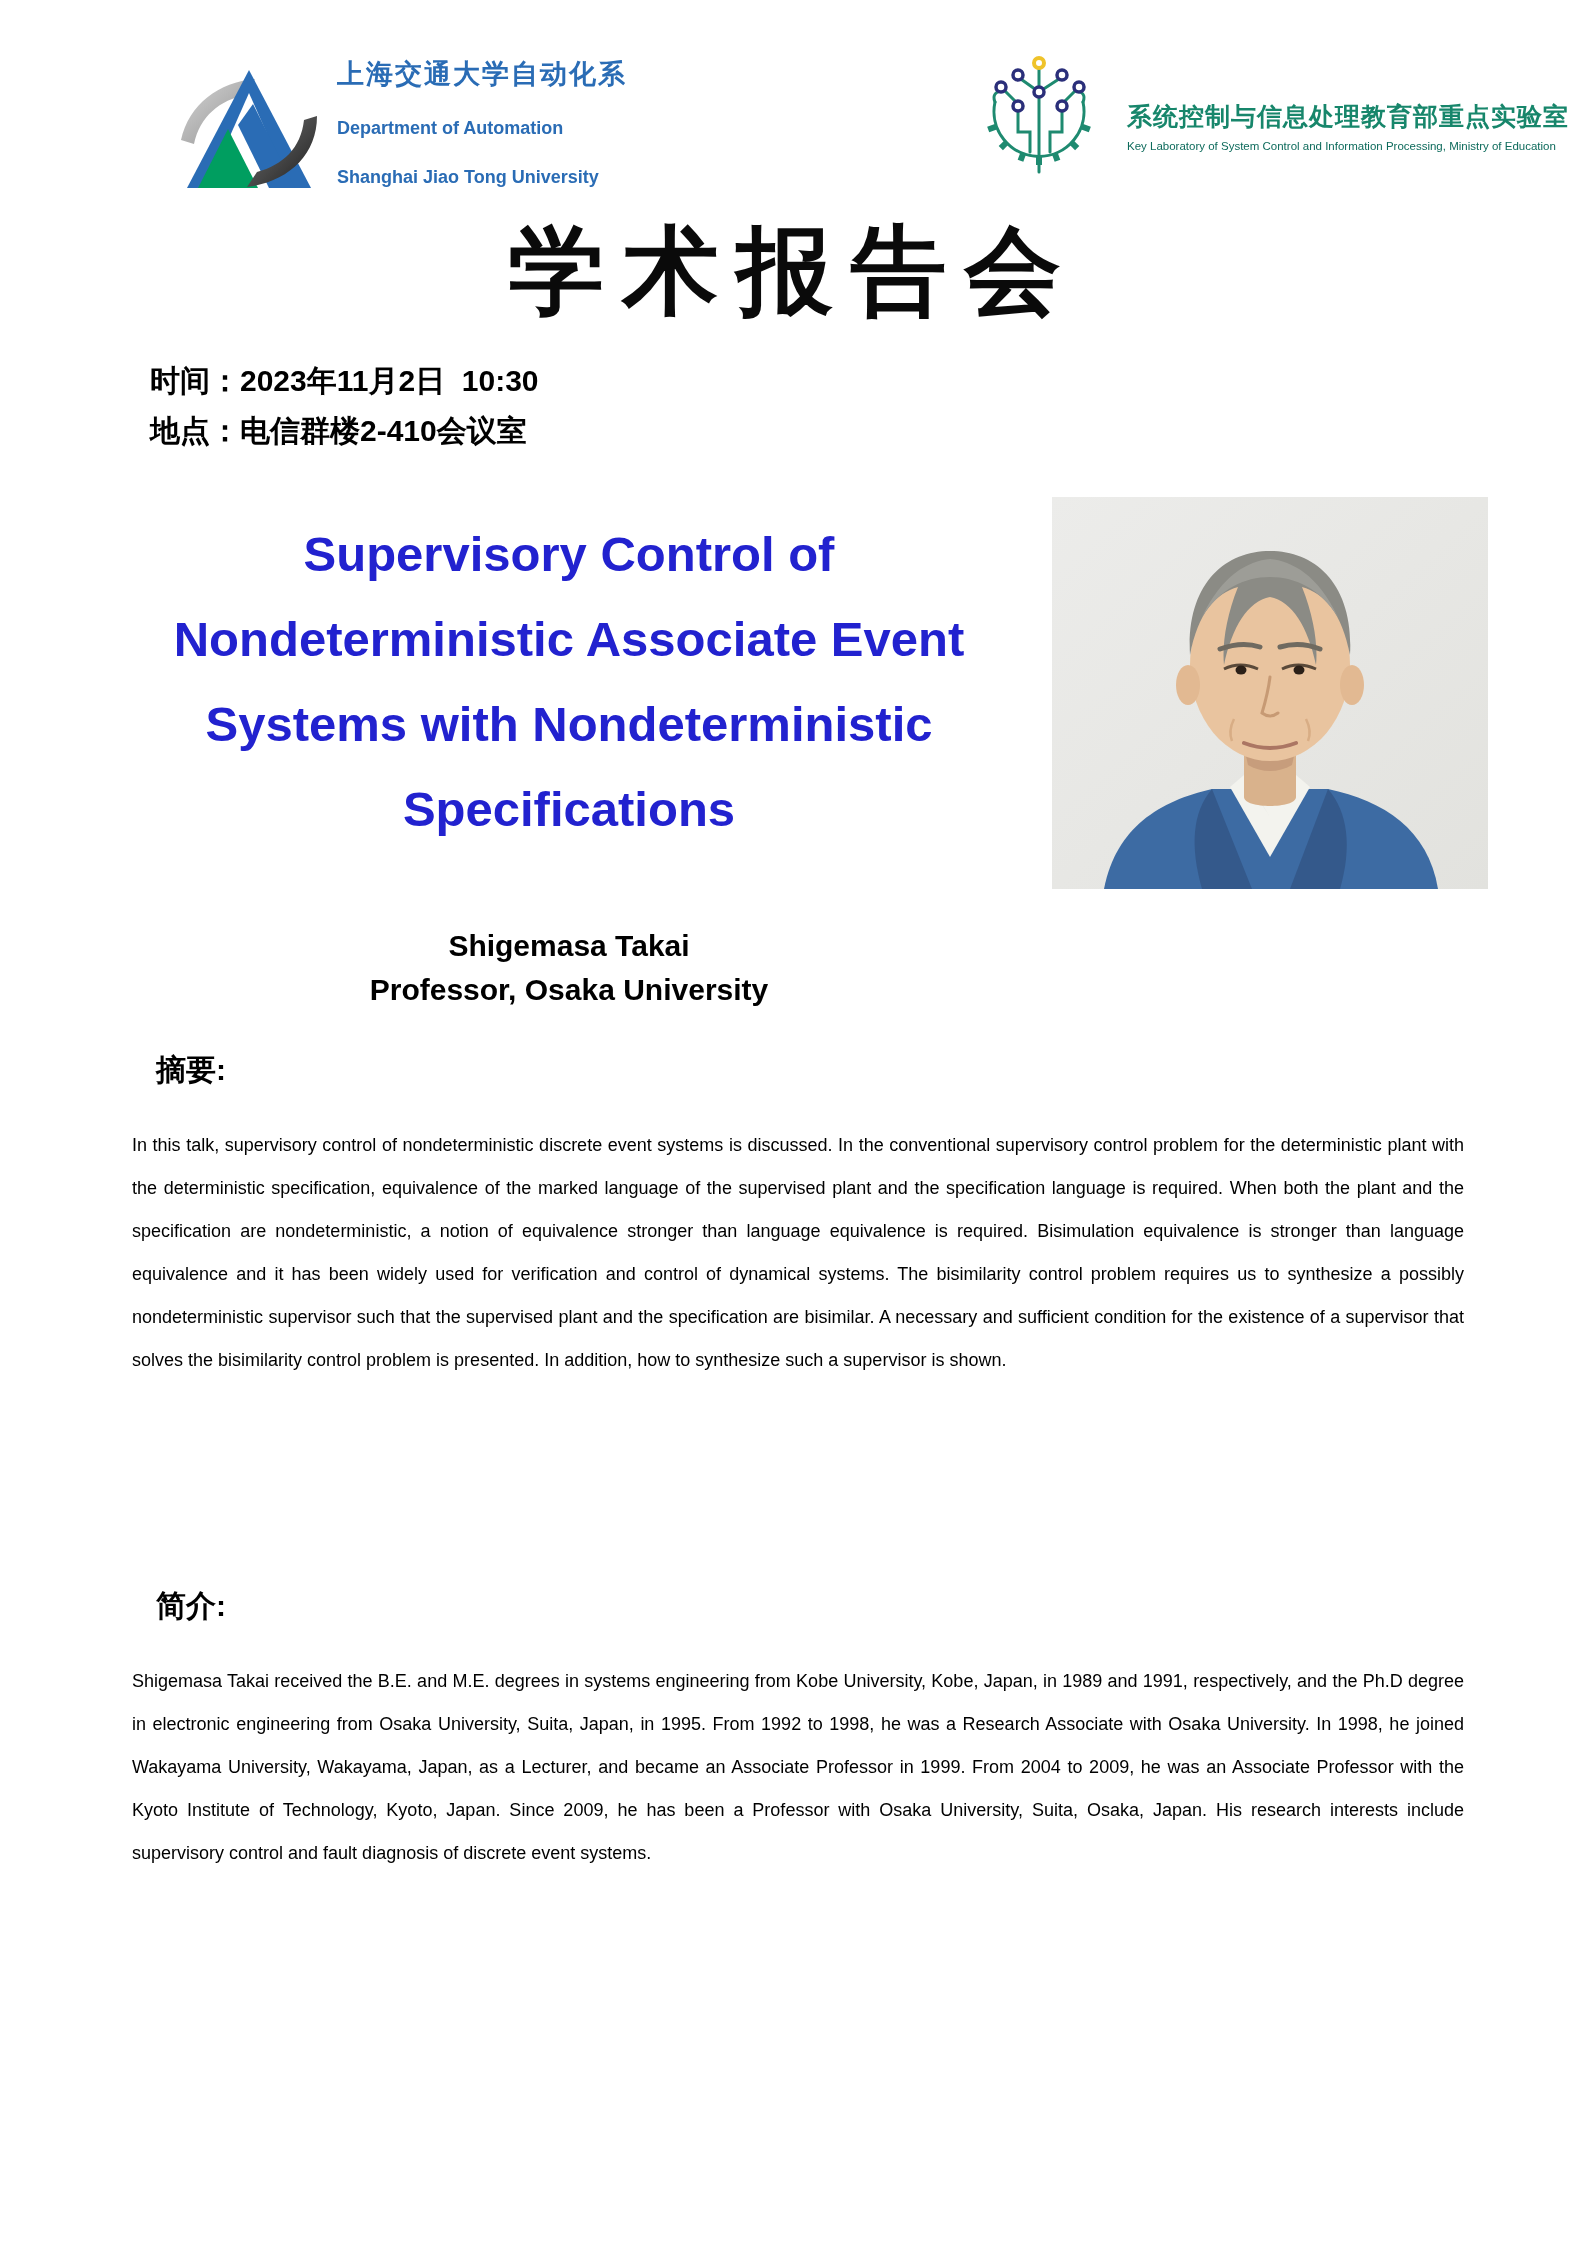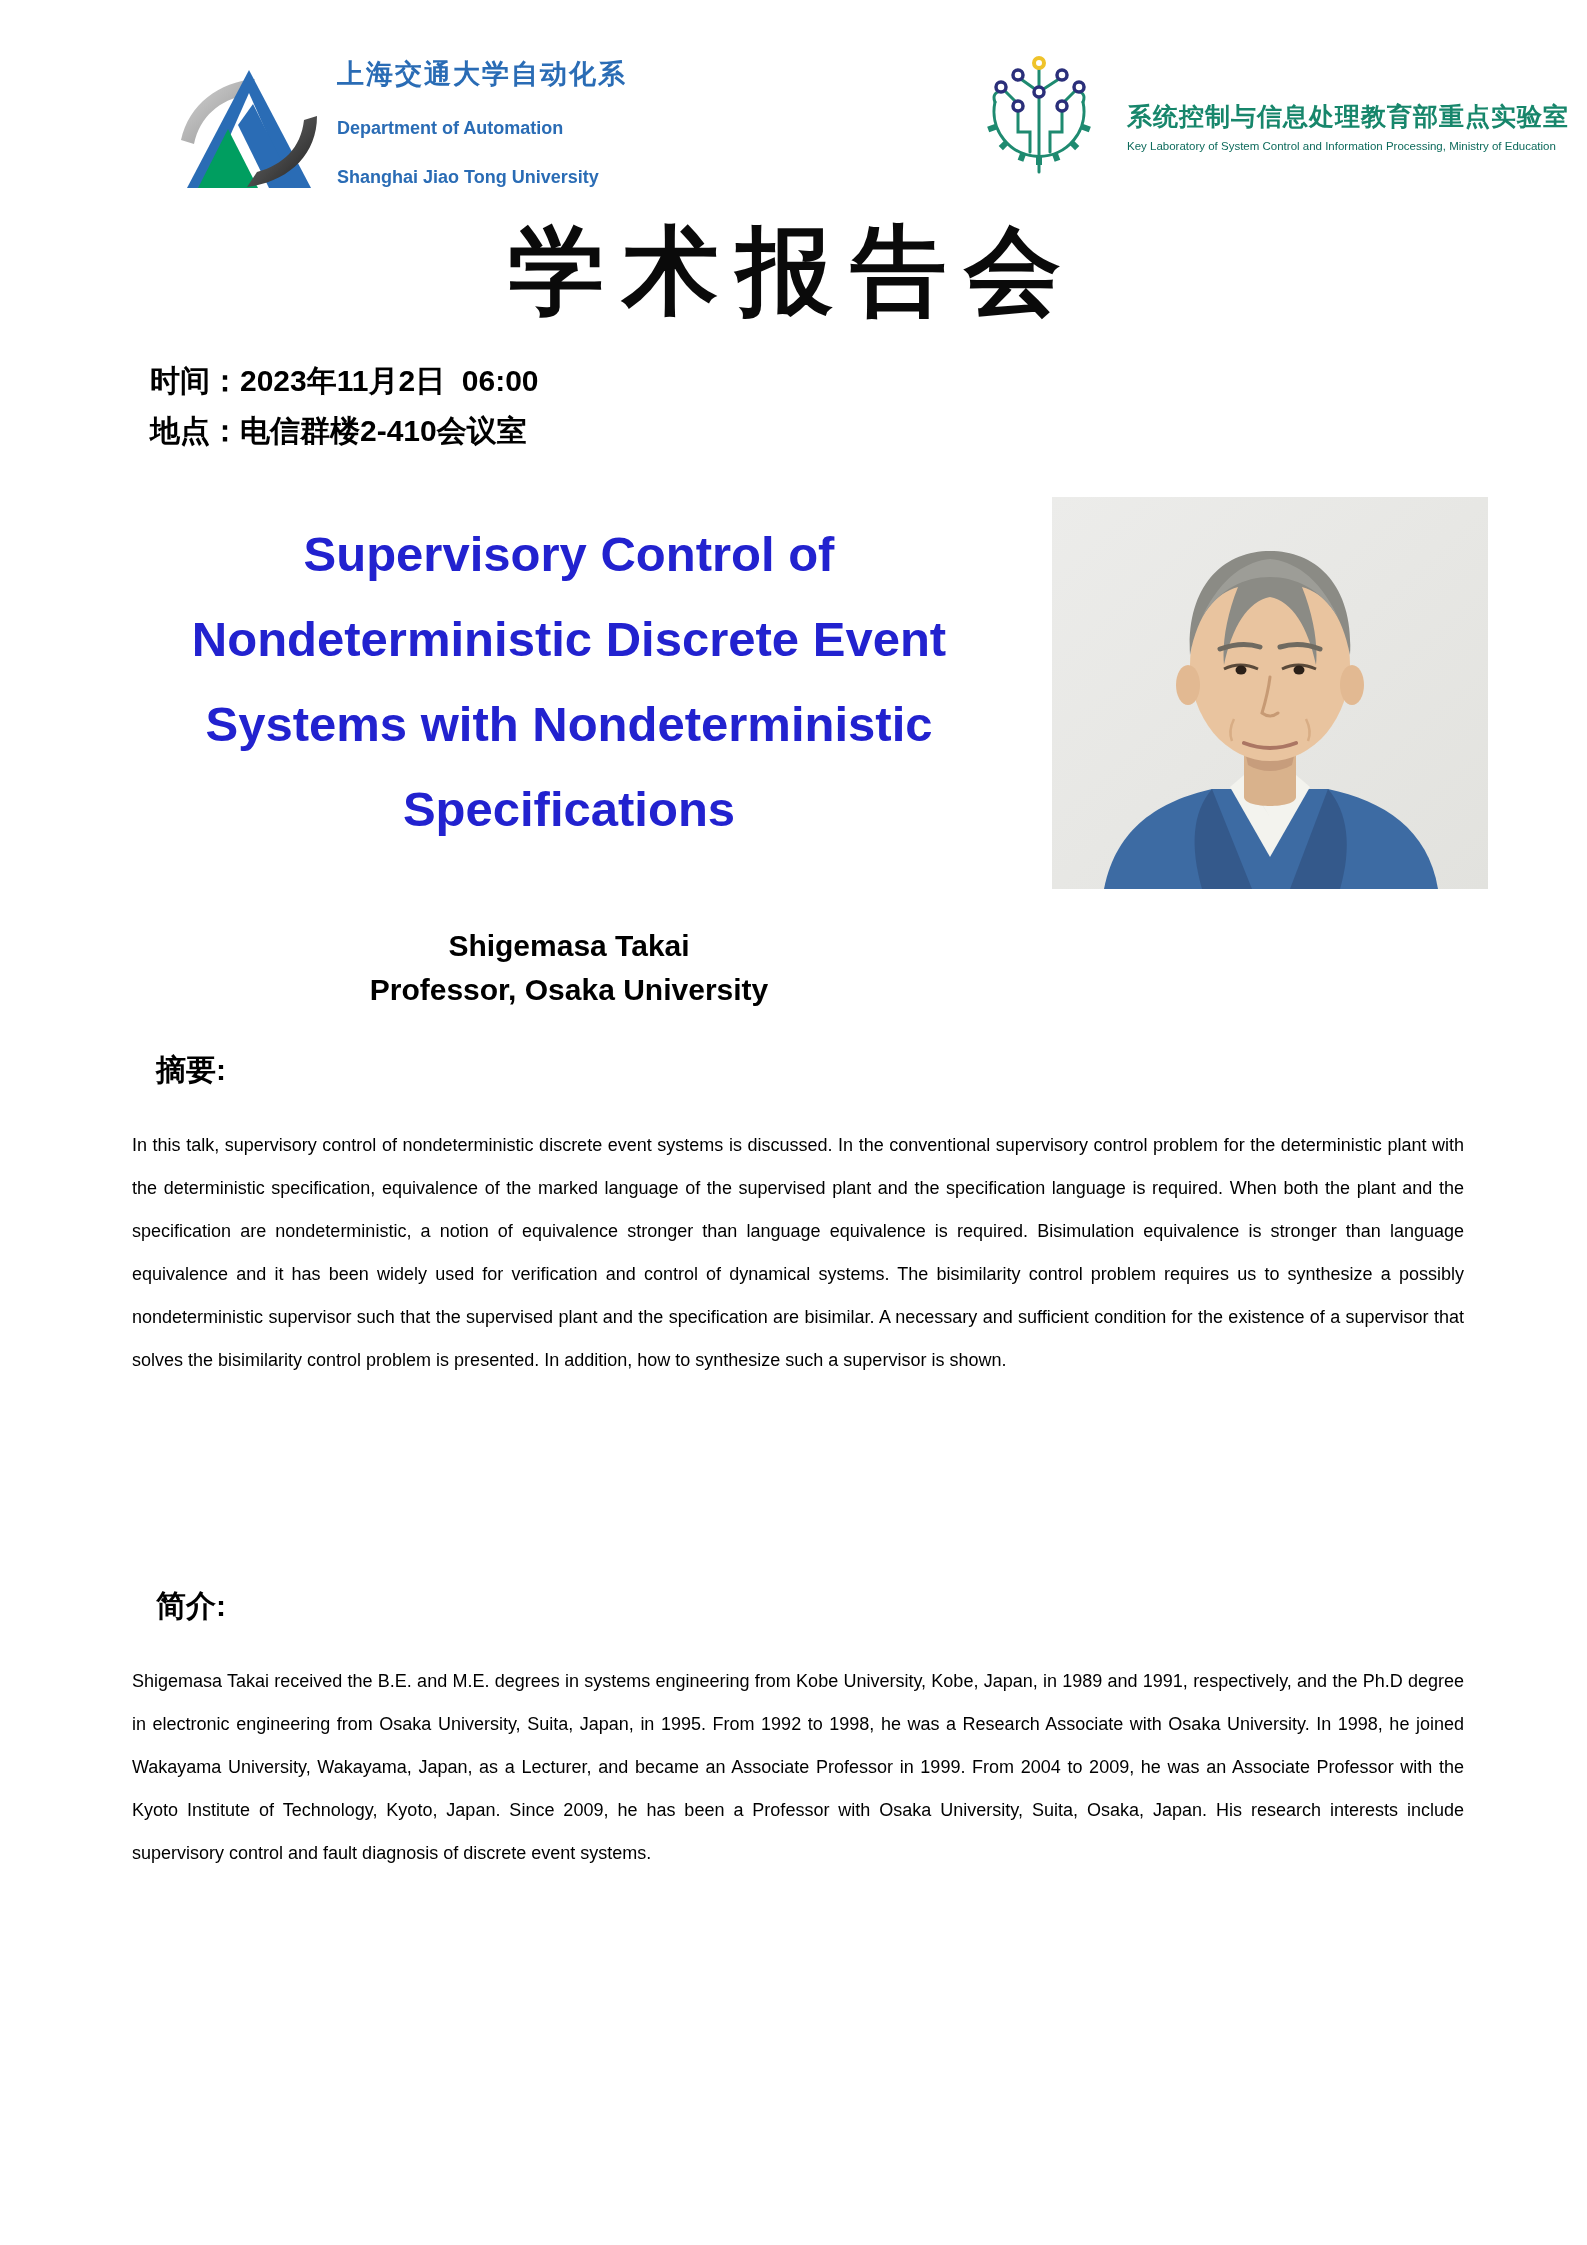--- a/index.html
+++ b/index.html
@@ -114,27 +114,27 @@
     </svg>
     <div class="logo-right-text">
       <div class="lrt-cn">系统控制与信息处理教育部重点实验室</div>
       <div class="lrt-en">Key Laboratory of System Control and Information Processing, Ministry of Education</div>
     </div>
   </div>
 
   <div class="banner">学术报告会</div>
 
   <div class="meta">
-    <div class="meta-line"><span>时间：</span><span>2023年11月2日  06:00</span></div>
+    <div class="meta-line"><span>时间：</span><span>2023年11月2日  10:30</span></div>
     <div class="meta-line"><span>地点：</span><span>电信群楼2-410会议室</span></div>
   </div>
 
   <div class="talk-title">
     <div>Supervisory Control of</div>
-    <div>Nondeterministic Discrete Event</div>
+    <div>Nondeterministic Associate Event</div>
     <div>Systems with Nondeterministic</div>
     <div>Specifications</div>
   </div>
 
   <div class="photo">
     <svg width="436" height="392" viewBox="0 0 436 392">
       <defs>
         <linearGradient id="bgph" x1="0" y1="0" x2="1" y2="1">
           <stop offset="0" stop-color="#ececea"></stop>
             <stop offset="1" stop-color="#e2e2de"></stop>

